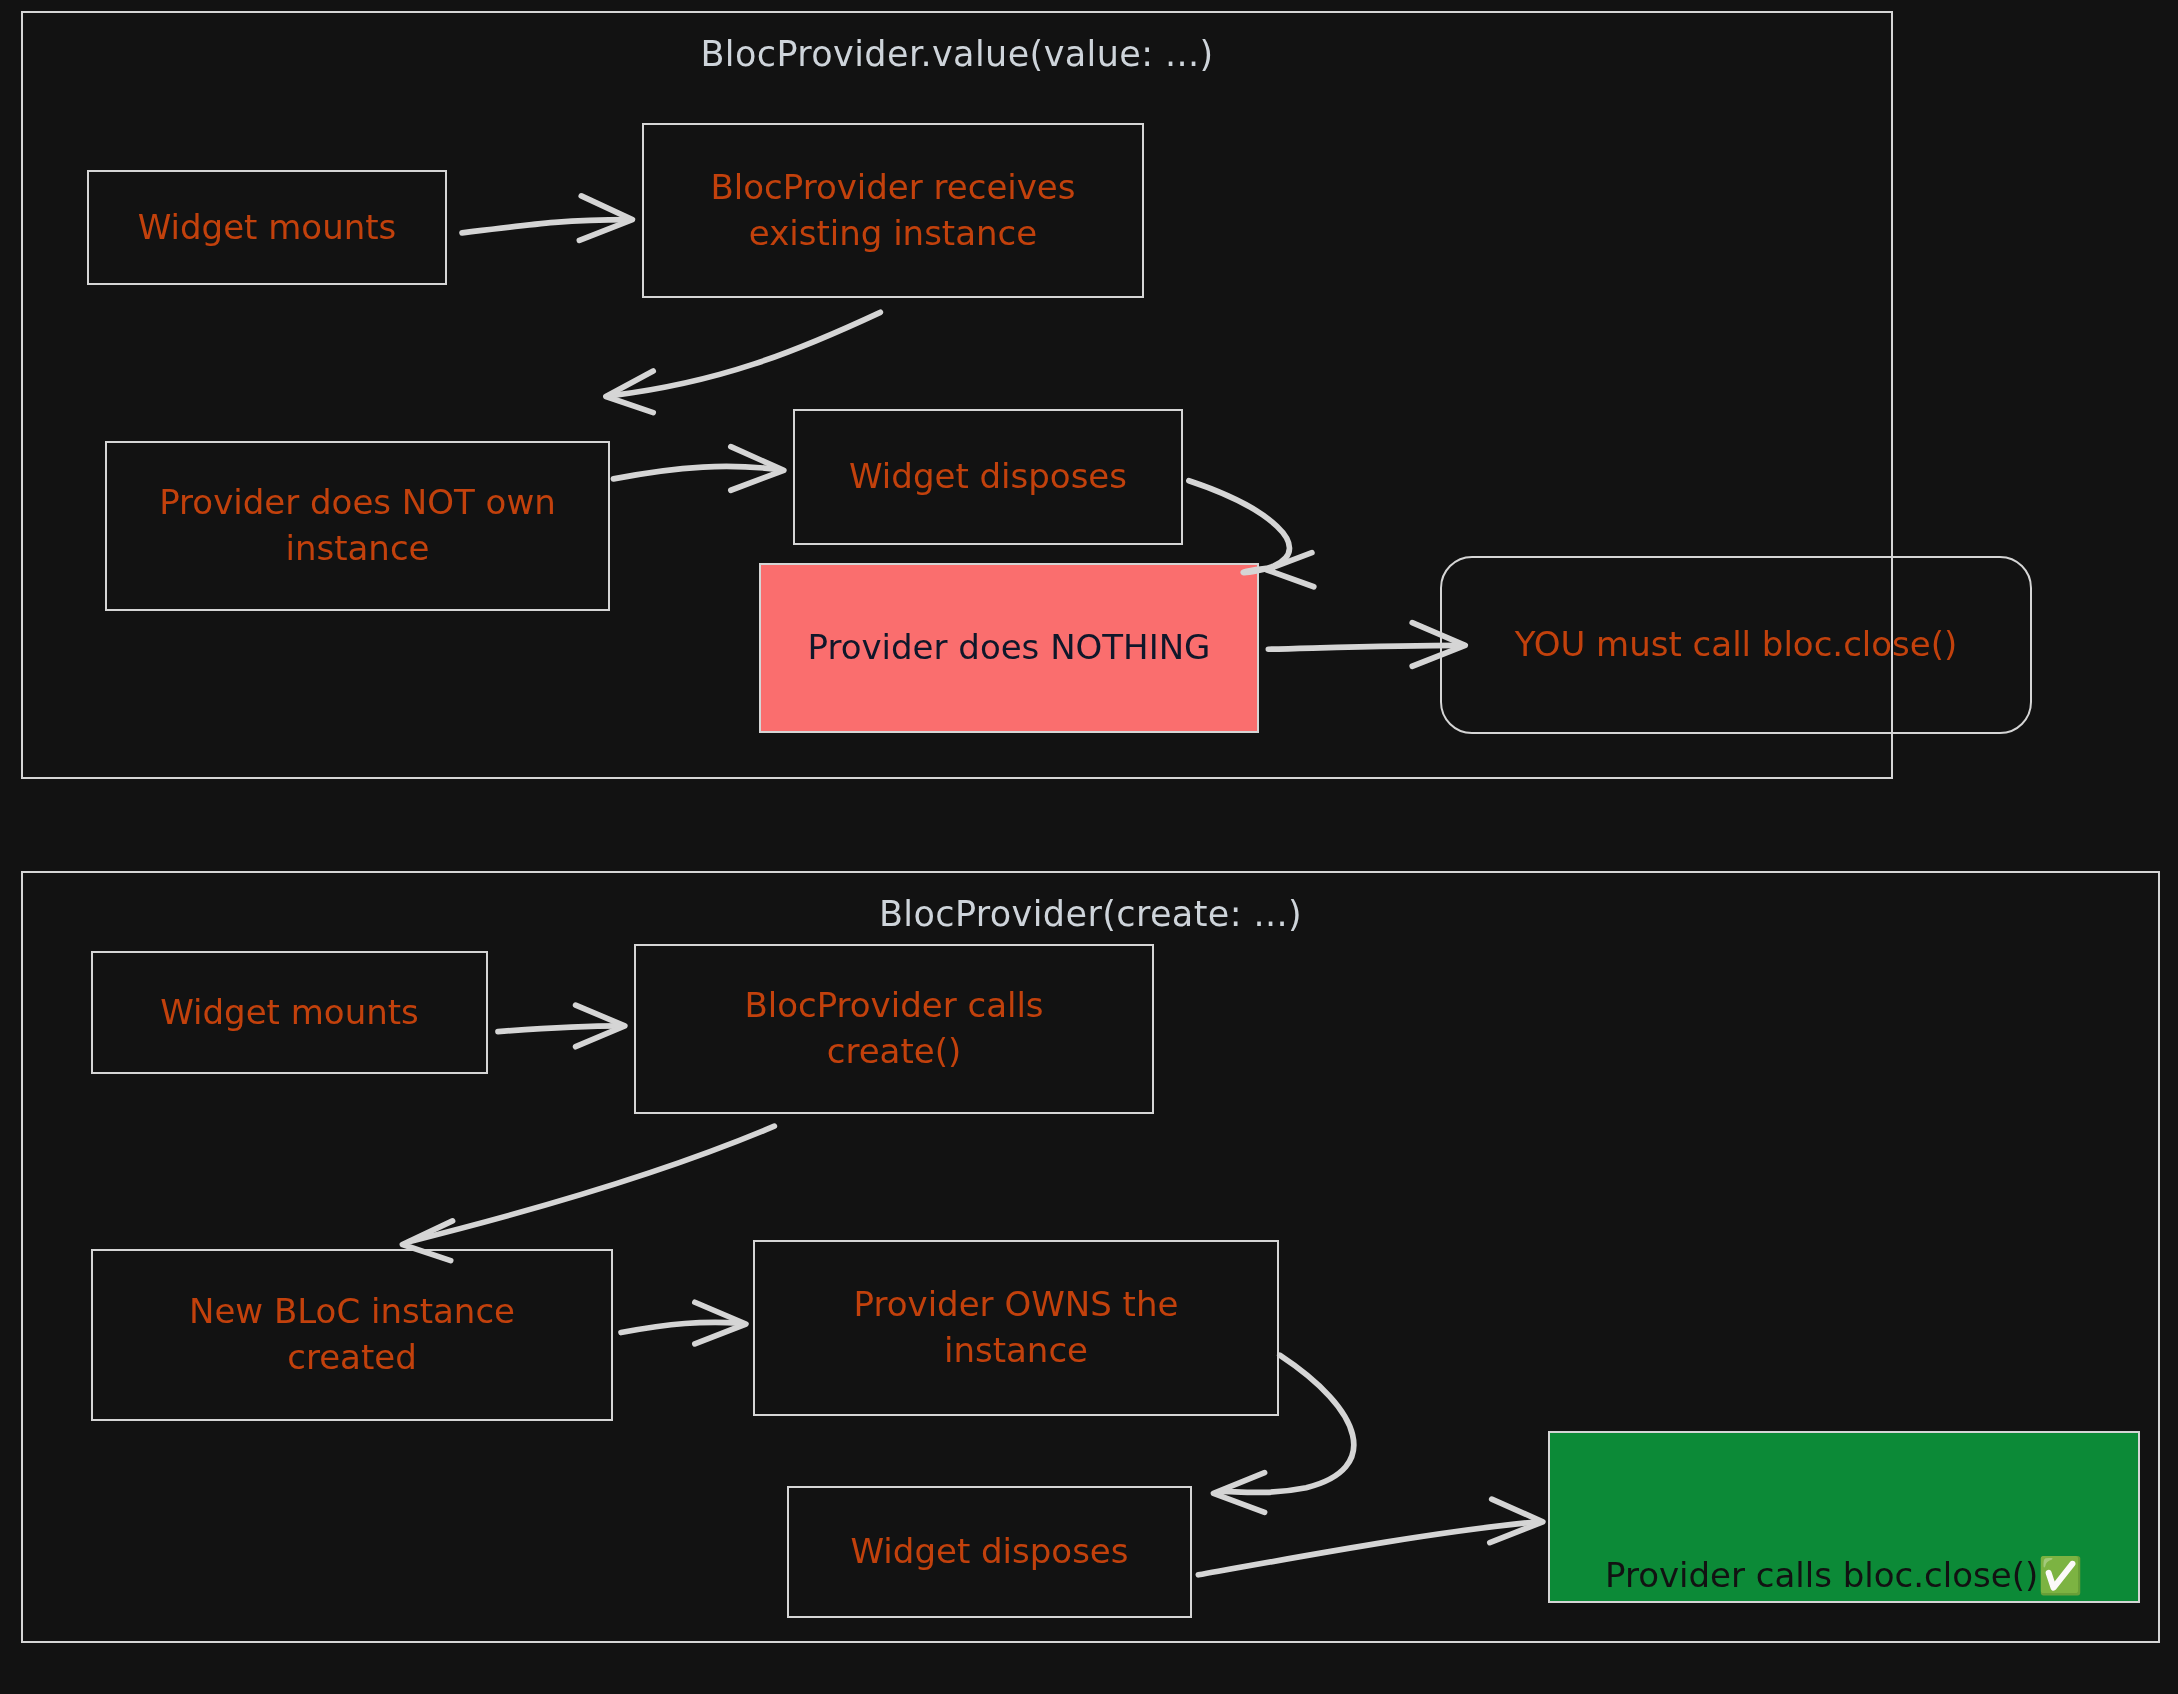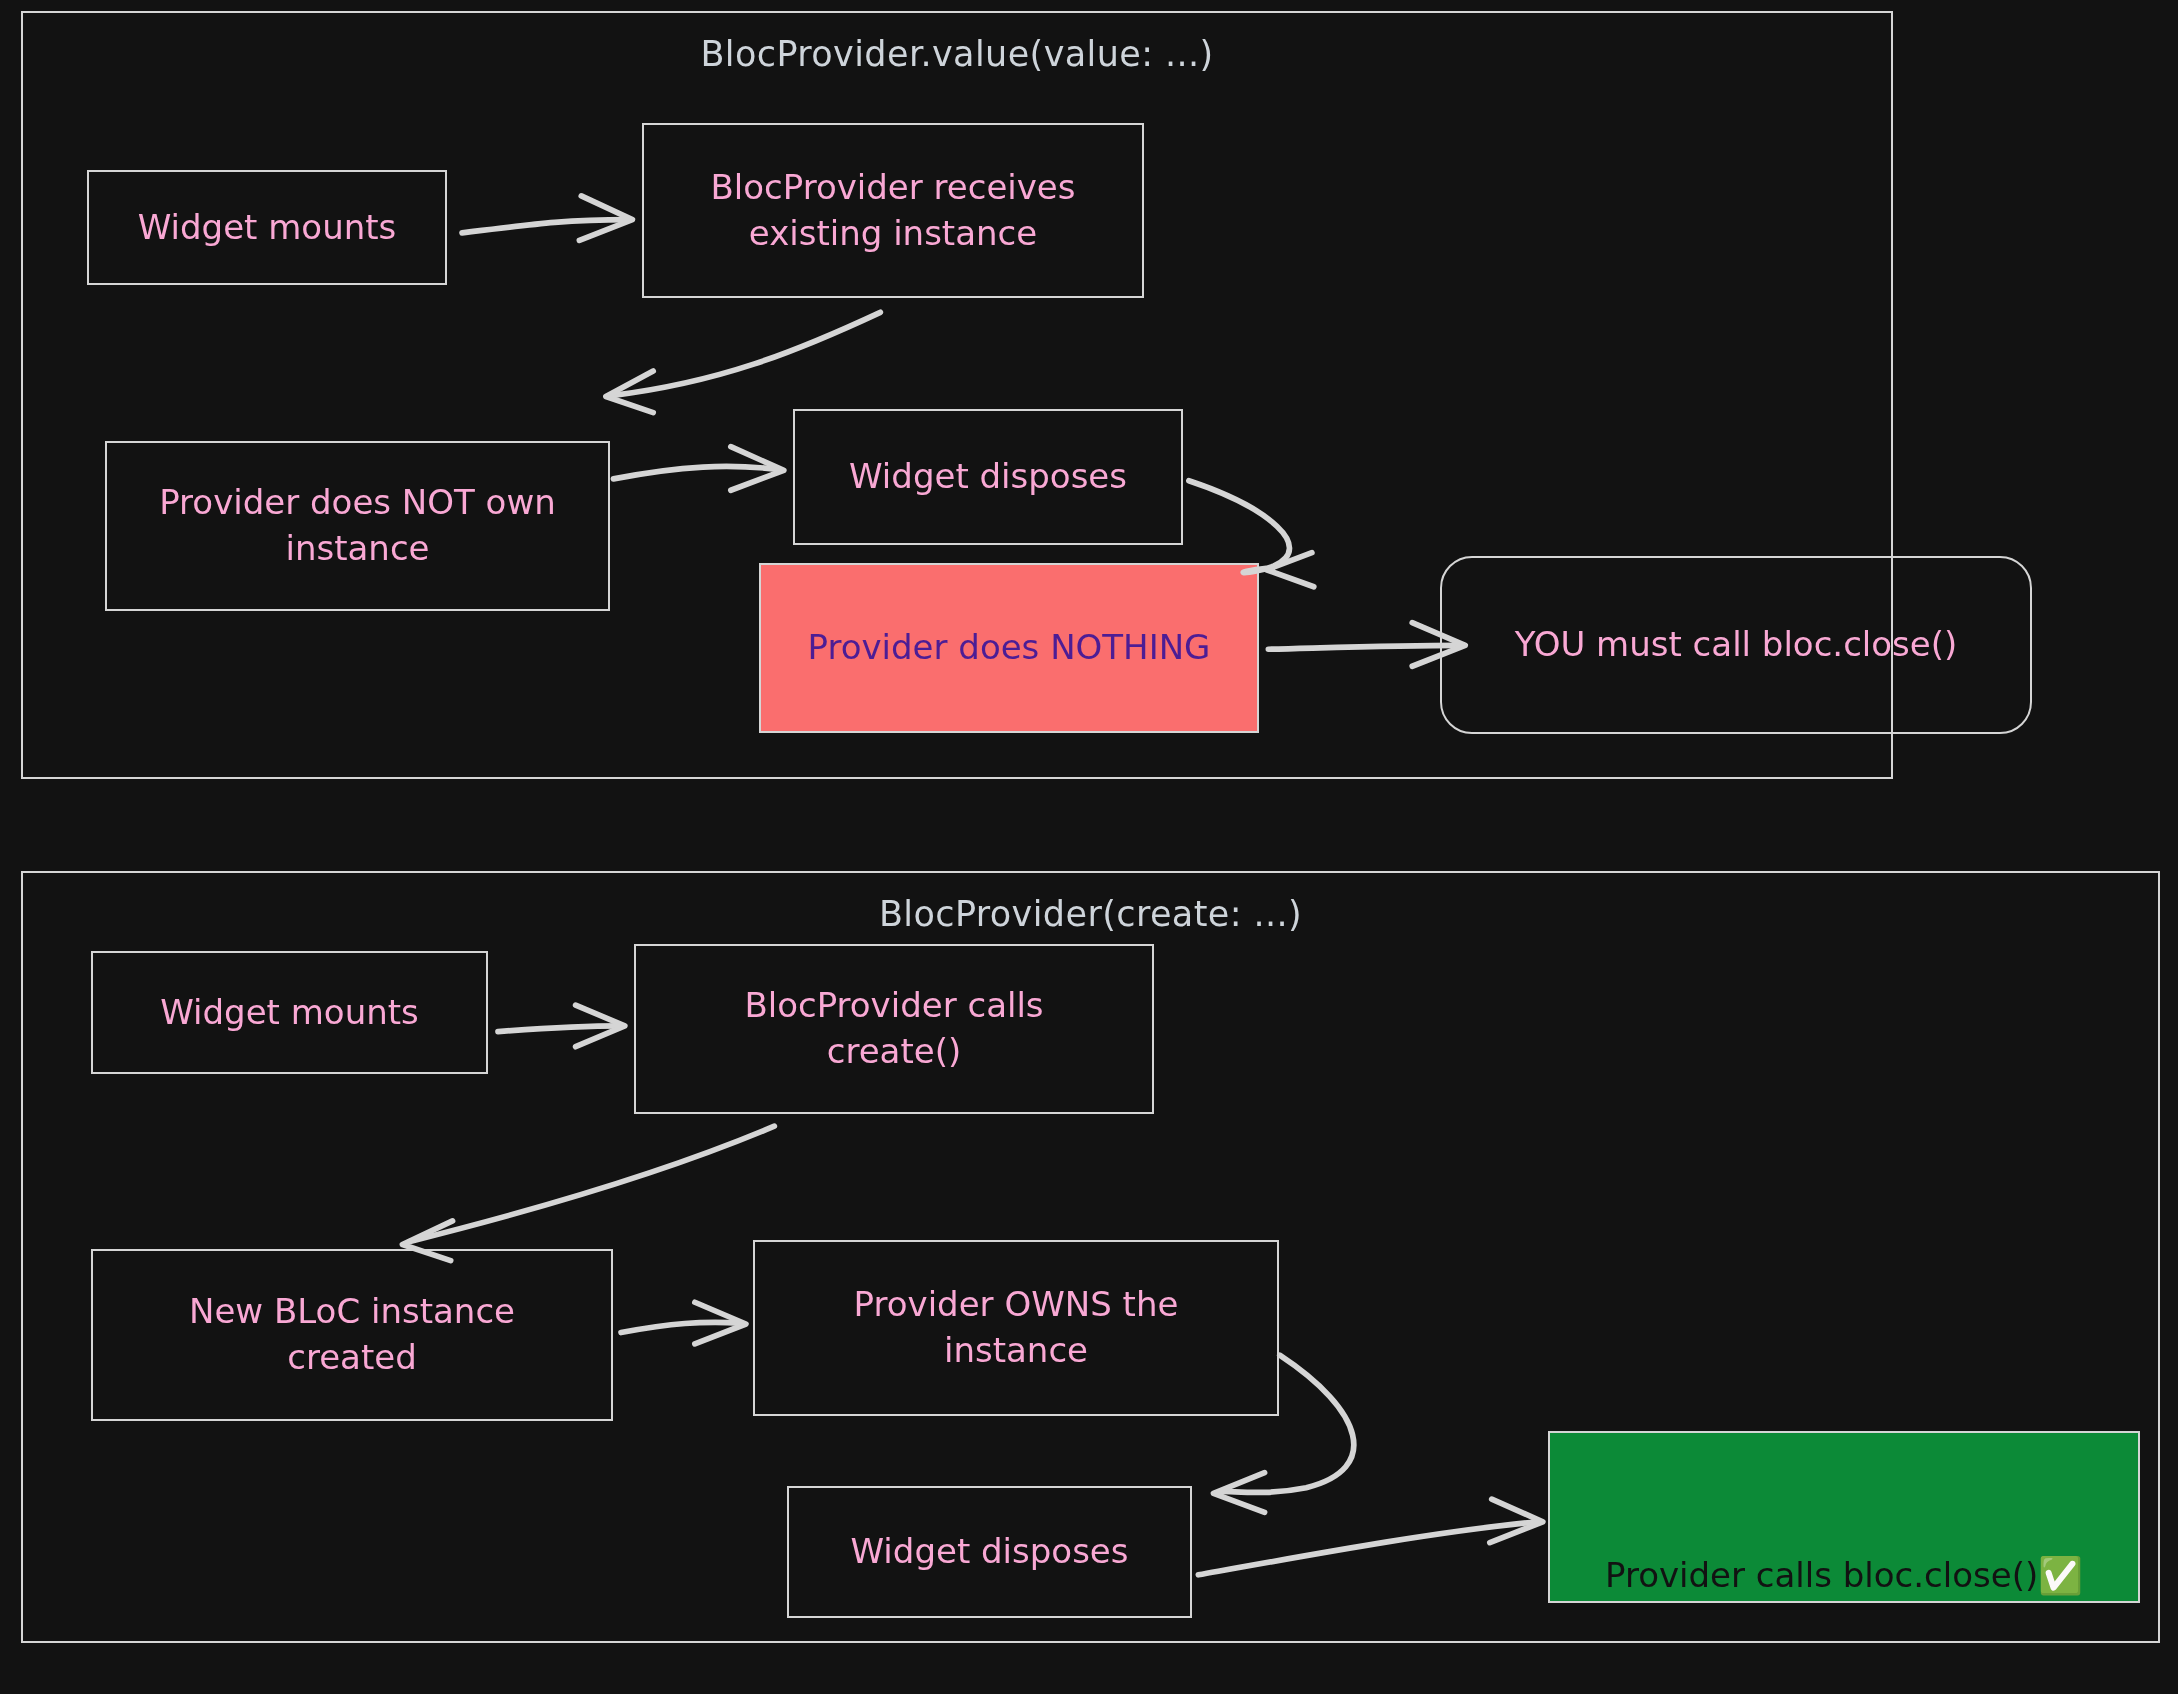--- a/index.html
+++ b/index.html
@@ -36,31 +36,31 @@
 
   
   .node {
     position: absolute;
     box-sizing: border-box;
     border: 2.8px solid #d5d5d5;
     display: flex;
     align-items: center;
     justify-content: center;
     text-align: center;
-    color: #f9a8d4;
+    color: #c2410c;
     font-size: 34px;
     line-height: 1.34;
     padding: 5.7px 13.2px;
     background: transparent;
   }
   .node .label { display: block; white-space: pre-line; }
 
   .node.danger {
     background: #fa6e6e;
-    color: #4c1d95;
+    color: #0f172a;
     border-color: #d5d5d5;
   }
   .node.success {
     background: #0c8a37;
     color: #121212;
     border-color: #d5d5d5;
   }
   .node.success .label { line-height: 1.2; }
   .check {
     display: block;

